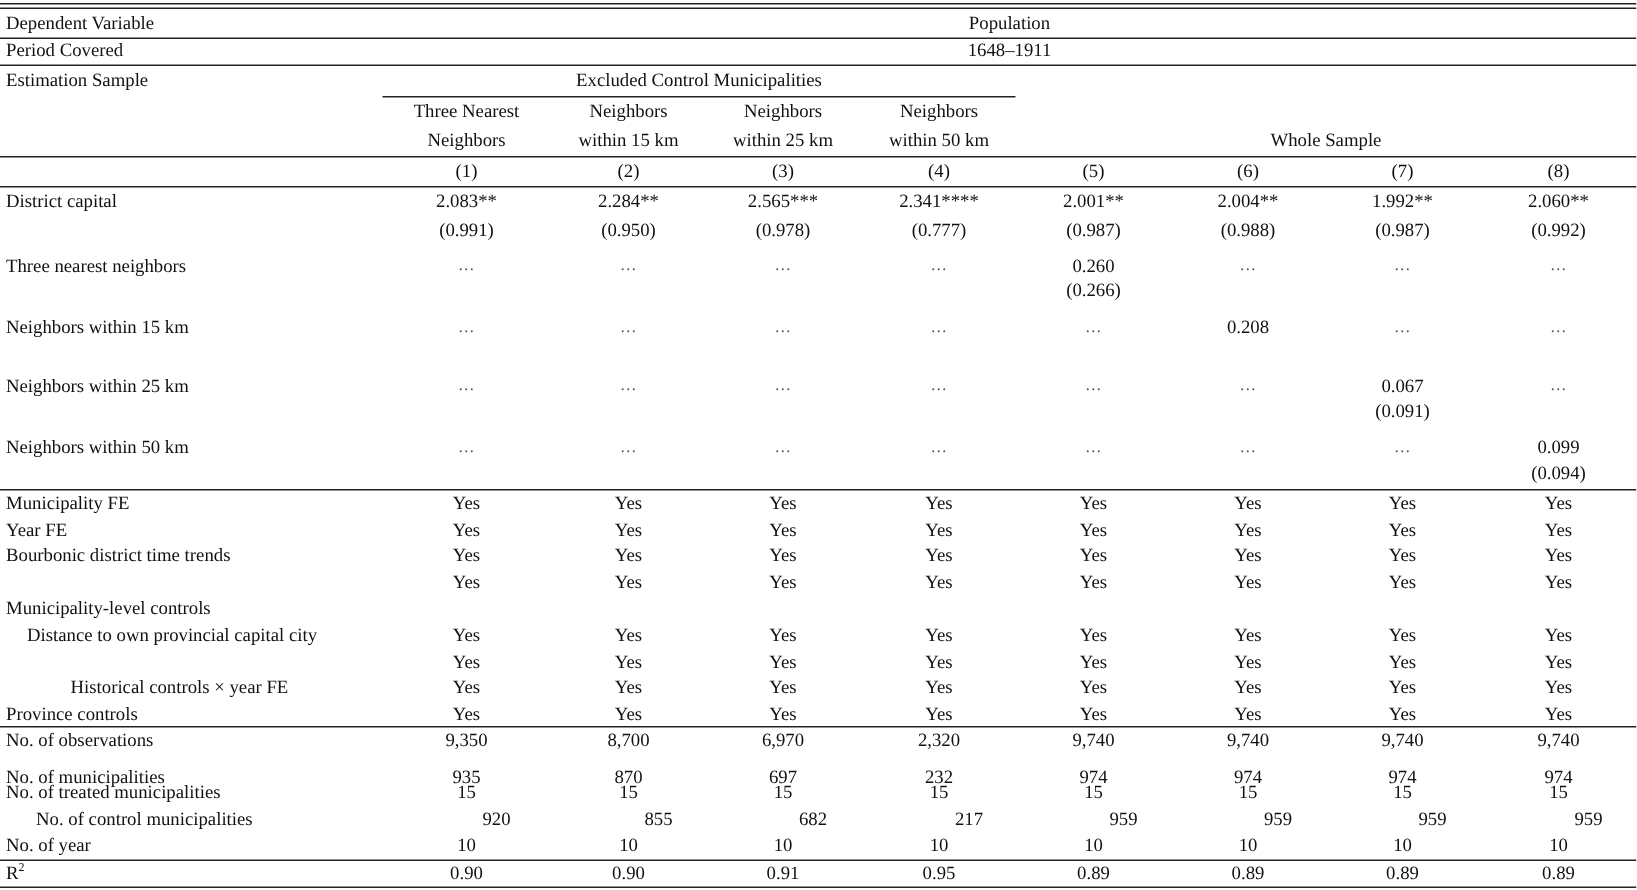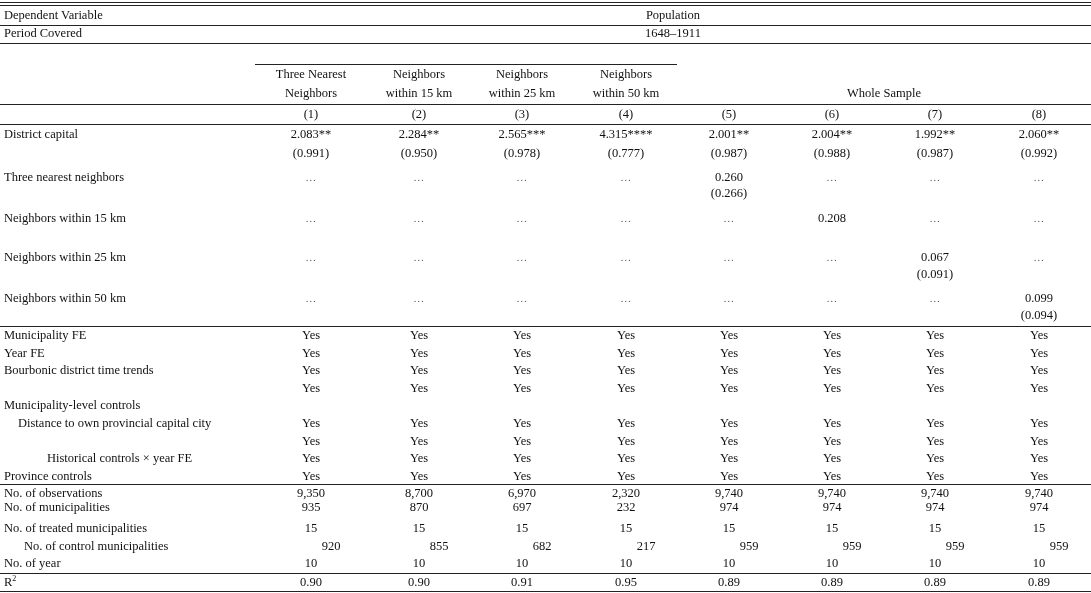--- a/index.html
+++ b/index.html
@@ -33,20 +33,24 @@
     <span class="span-cell" style="left:255px; width:836px;">Population</span>
   </div>
   <div class="hline" style="top:25px;"></div>
 
   <div class="row" style="top:25px;">
     <span class="lbl">Period Covered</span>
     <span class="span-cell" style="left:255px; width:836px;">1648–1911</span>
   </div>
   <div class="hline" style="top:43px;"></div>
 
+  <div class="row" style="top:45px;">
+    <span class="lbl">Estimation Sample</span>
+    <span class="span-cell" style="left:255px; width:422px;">Excluded Control Municipalities</span>
+  </div>
   <div style="position:absolute; top:64px; left:255px; width:422px; border-top:1.1px solid #222;"></div>
 
   <div class="row" style="top:66px;">
     <span class="cell" style="left:261px;">Three Nearest</span>
     <span class="cell" style="left:369px;">Neighbors</span>
     <span class="cell" style="left:472px;">Neighbors</span>
     <span class="cell" style="left:576px;">Neighbors</span>
   </div>
   <div class="row" style="top:85px;">
     <span class="cell" style="left:261px;">Neighbors</span>
@@ -67,21 +71,21 @@
     <span class="cell" style="left:885px;">(7)</span>
     <span class="cell" style="left:989px;">(8)</span>
   </div>
   <div class="hline" style="top:124px;"></div>
 
   <div class="row" style="top:126px;">
     <span class="lbl">District capital</span>
     <span class="cell" style="left:261px;">2.083**</span>
     <span class="cell" style="left:369px;">2.284**</span>
     <span class="cell" style="left:472px;">2.565***</span>
-    <span class="cell" style="left:576px;">4.315****</span>
+    <span class="cell" style="left:576px;">2.341****</span>
     <span class="cell" style="left:679px;">2.001**</span>
     <span class="cell" style="left:782px;">2.004**</span>
     <span class="cell" style="left:885px;">1.992**</span>
     <span class="cell" style="left:989px;">2.060**</span>
   </div>
   <div class="row" style="top:145px;">
     <span class="cell" style="left:261px;">(0.991)</span>
     <span class="cell" style="left:369px;">(0.950)</span>
     <span class="cell" style="left:472px;">(0.978)</span>
     <span class="cell" style="left:576px;">(0.777)</span>
@@ -257,21 +261,21 @@
         <span class="lbl">No. of observations</span>
         <span class="cell" style="left: 261px;">9,350</span>
         <span class="cell" style="left: 369px;">8,700</span>
         <span class="cell" style="left: 472px;">6,970</span>
         <span class="cell" style="left: 576px;">2,320</span>
         <span class="cell" style="left: 679px;">9,740</span>
         <span class="cell" style="left: 782px;">9,740</span>
         <span class="cell" style="left: 885px;">9,740</span>
         <span class="cell" style="left: 989px;">9,740</span>
       </div>
-      <div class="row" style="top: 499px;">
+      <div class="row" style="top: 510px;">
         <span class="lbl">No. of municipalities</span>
         <span class="cell" style="left: 261px;">935</span>
         <span class="cell" style="left: 369px;">870</span>
         <span class="cell" style="left: 472px;">697</span>
         <span class="cell" style="left: 576px;">232</span>
         <span class="cell" style="left: 679px;">974</span>
         <span class="cell" style="left: 782px;">974</span>
         <span class="cell" style="left: 885px;">974</span>
         <span class="cell" style="left: 989px;">974</span>
       </div>

